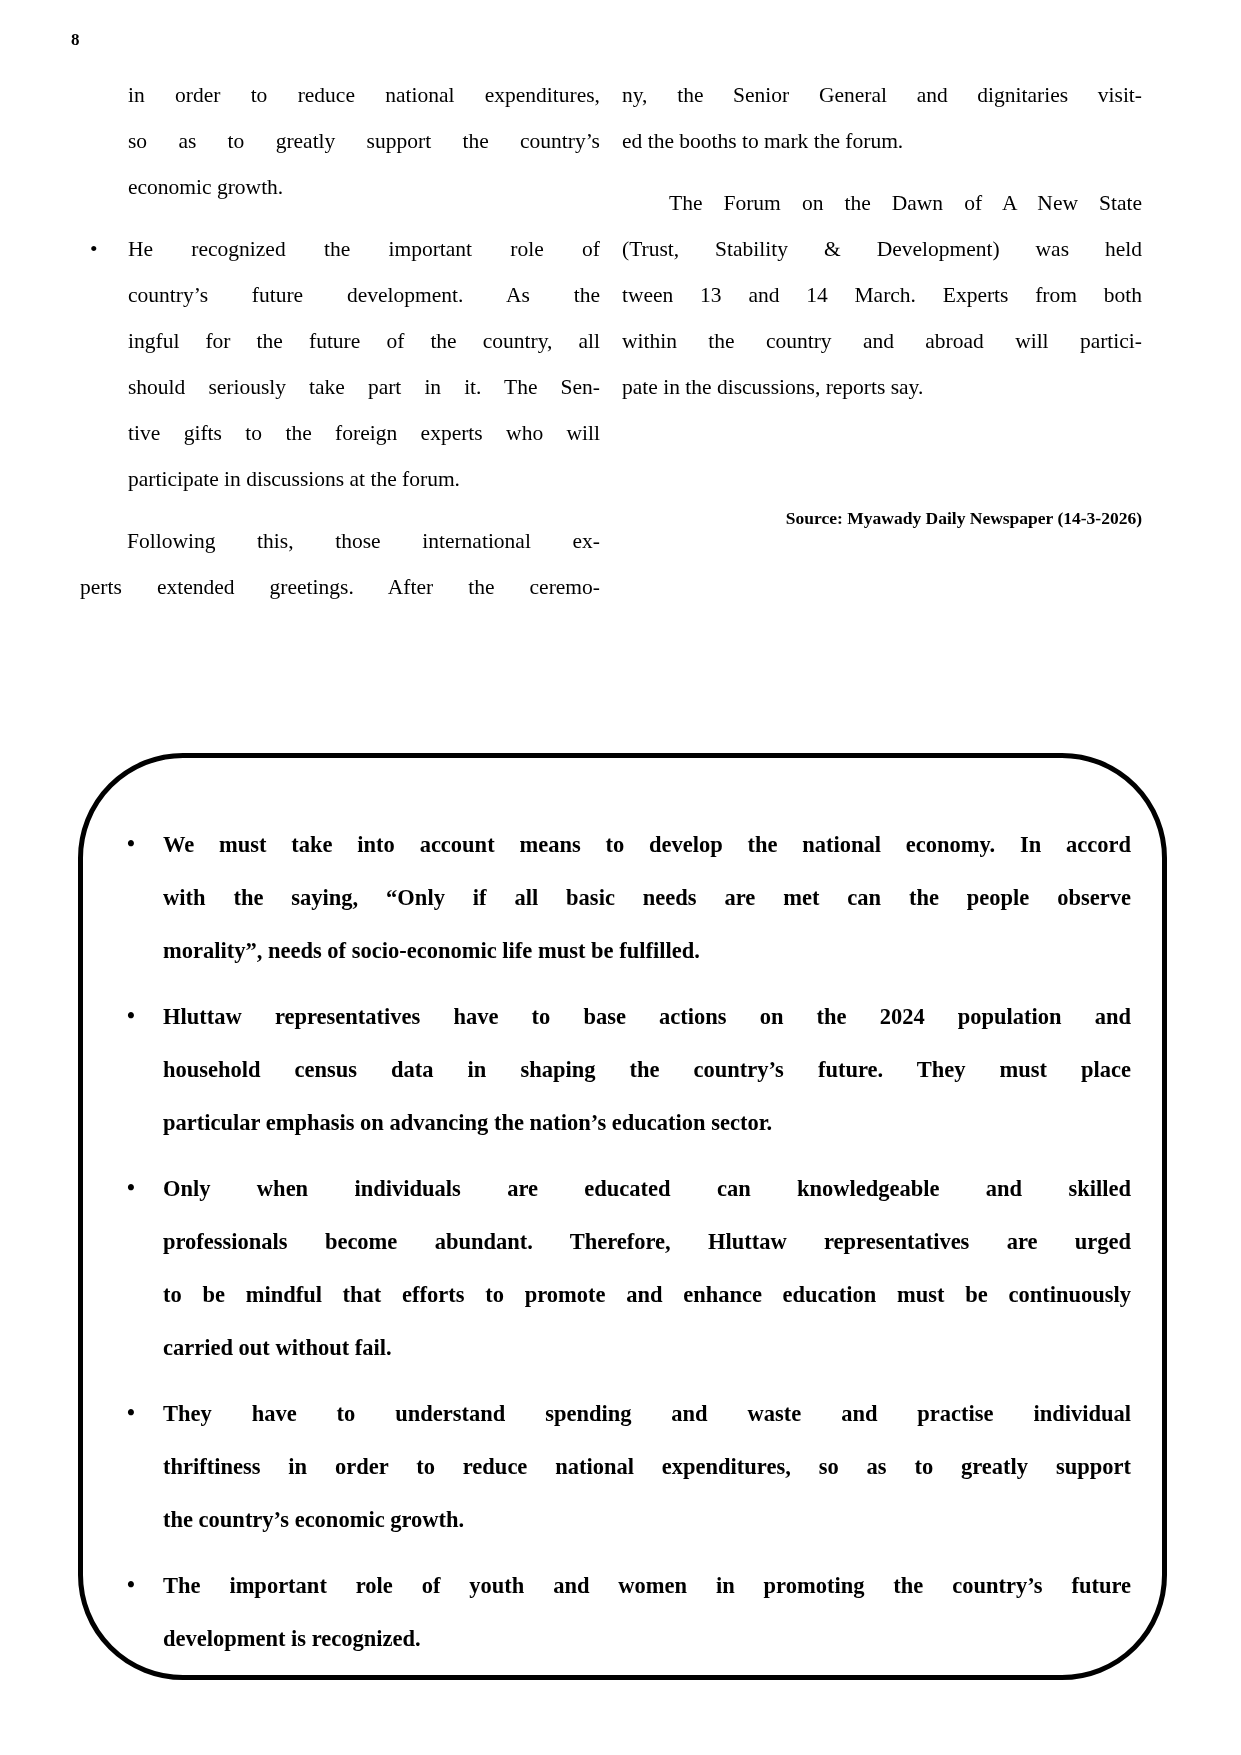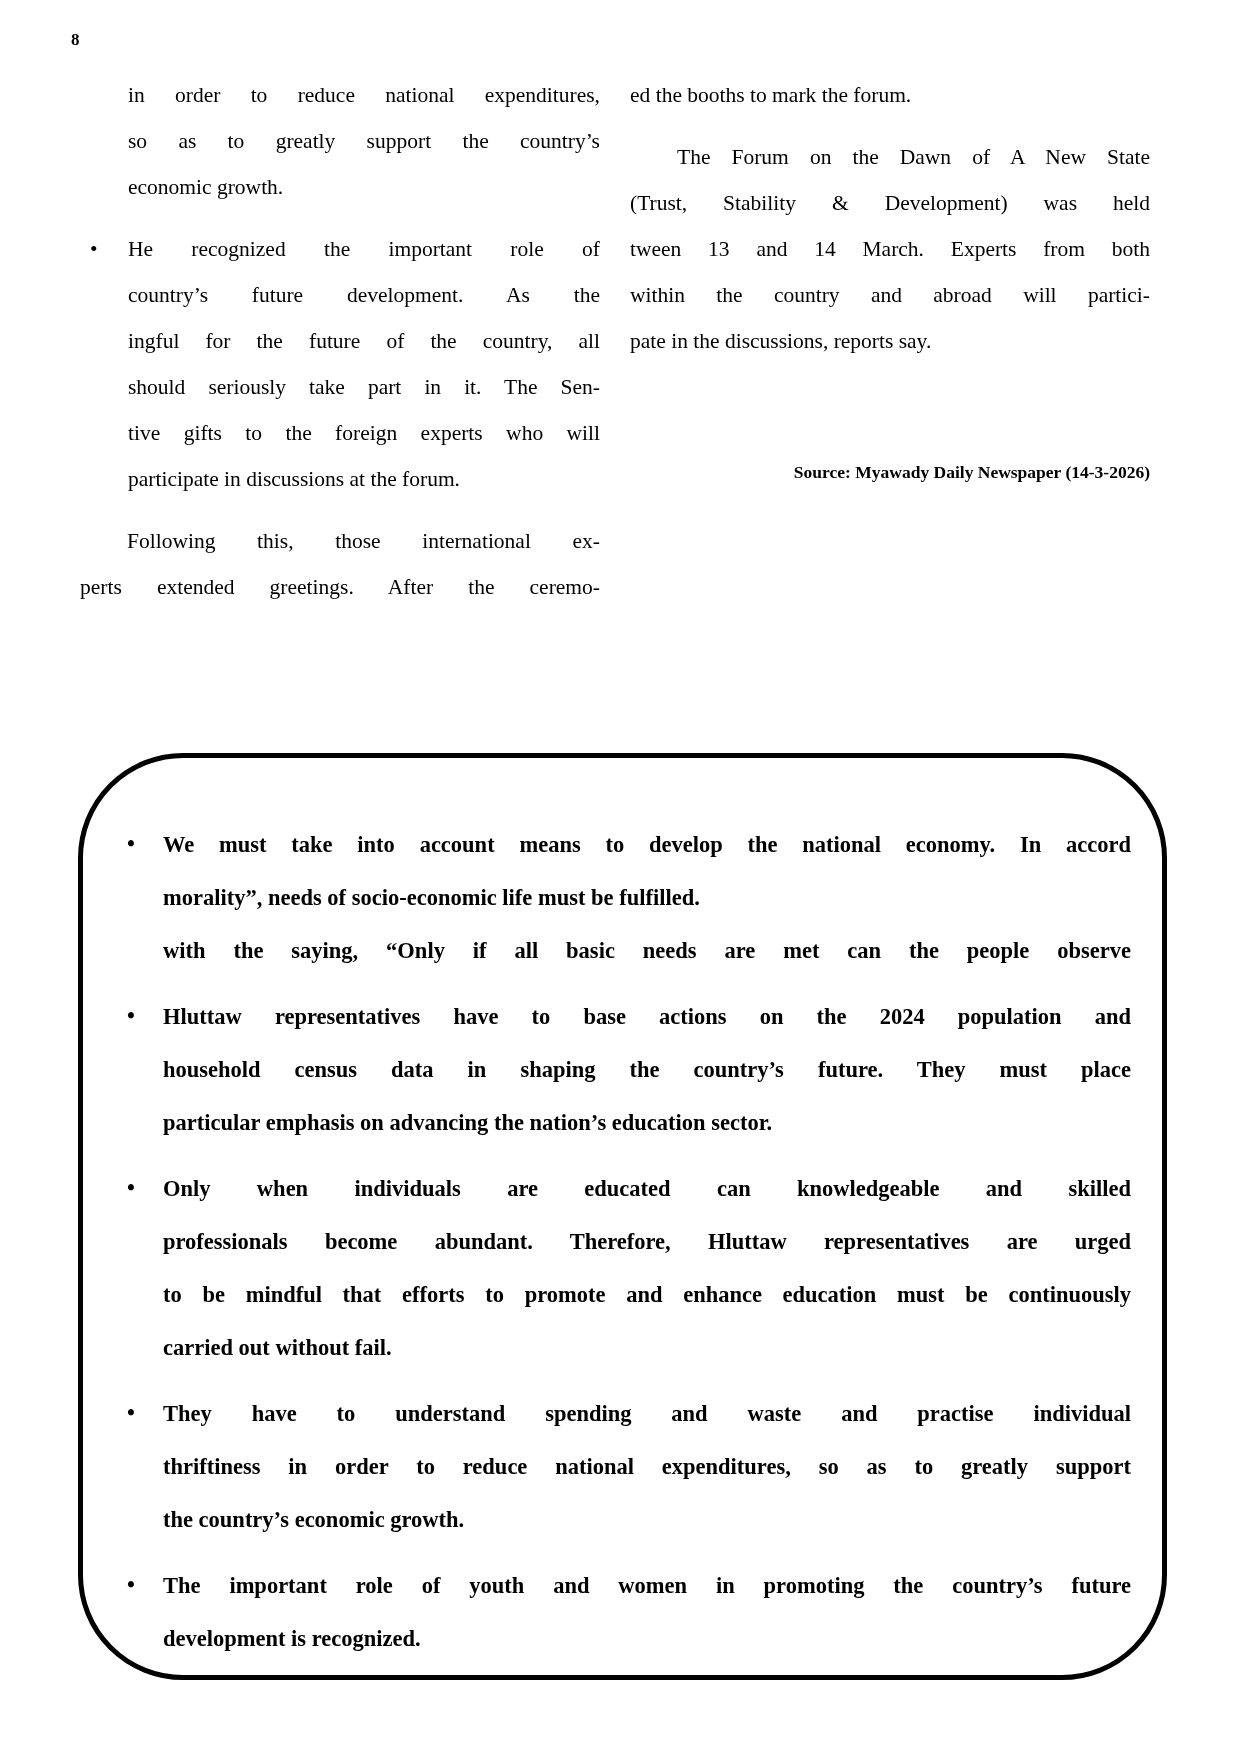--- a/index.html
+++ b/index.html
@@ -22,21 +22,21 @@
     left: 71px;
     font-size: 17px;
     font-weight: bold;
   }
   .article {
     position: absolute;
     top: 72px;
     left: 80px;
     width: 1082px;
     display: flex;
-    gap: 30px;
+    gap: 22px;
   }
   .column {
     width: 520px;
     font-size: 21.5px;
     line-height: 46px;
   }
   .line {
     text-align: justify;
     text-align-last: justify;
     text-justify: inter-word;
@@ -117,39 +117,40 @@
           <div class="line">tive gifts to the foreign experts who will</div>
           <div class="line no-stretch">participate in discussions at the forum.</div>
         </div>
         <div class="block block-paragraph">
           <div class="line">Following this, those international ex-</div>
           <div class="line">perts extended greetings. After the ceremo-</div>
         </div>
       </div>
     <div class="column">
         <div class="block block-flush">
+          <div class="line">ny, the Senior General and dignitaries visit-</div>
           <div class="line no-stretch">ed the booths to mark the forum.</div>
         </div>
         <div class="block block-paragraph">
           <div class="line">The Forum on the Dawn of A New State</div>
           <div class="line">(Trust, Stability &amp; Development) was held</div>
           <div class="line">tween 13 and 14 March. Experts from both</div>
           <div class="line">within the country and abroad will partici-</div>
           <div class="line no-stretch">pate in the discussions, reports say.</div>
         </div>
         <div class="block block-source">Source: Myawady Daily Newspaper (14-3-2026)</div>
       </div>
   </div>
 
   <div class="highlight-box">
       <div class="block block-bullet">
         <span class="bullet-marker">•</span>
         <div class="line">We must take into account means to develop the national economy. In accord</div>
+        <div class="line">with the saying, “Only if all basic needs are met can the people observe</div>
         <div class="line no-stretch">morality”, needs of socio-economic life must be fulfilled.</div>
-        <div class="line">with the saying, “Only if all basic needs are met can the people observe</div>
       </div>
       <div class="block block-bullet">
         <span class="bullet-marker">•</span>
         <div class="line">Hluttaw representatives have to base actions on the 2024 population and</div>
         <div class="line">household census data in shaping the country’s future. They must place</div>
         <div class="line no-stretch">particular emphasis on advancing the nation’s education sector.</div>
       </div>
       <div class="block block-bullet">
         <span class="bullet-marker">•</span>
         <div class="line">Only when individuals are educated can knowledgeable and skilled</div>

